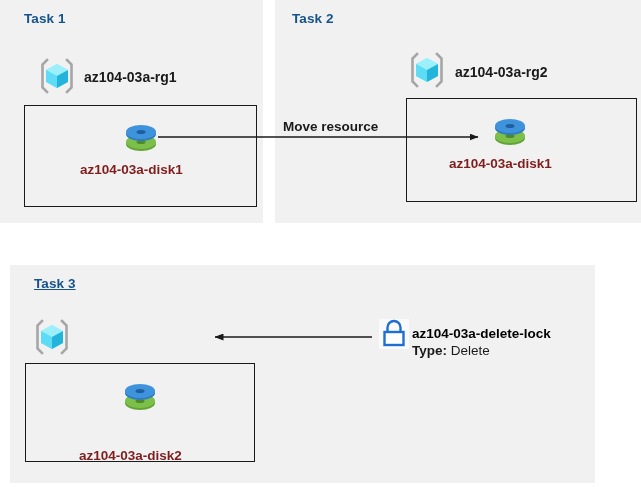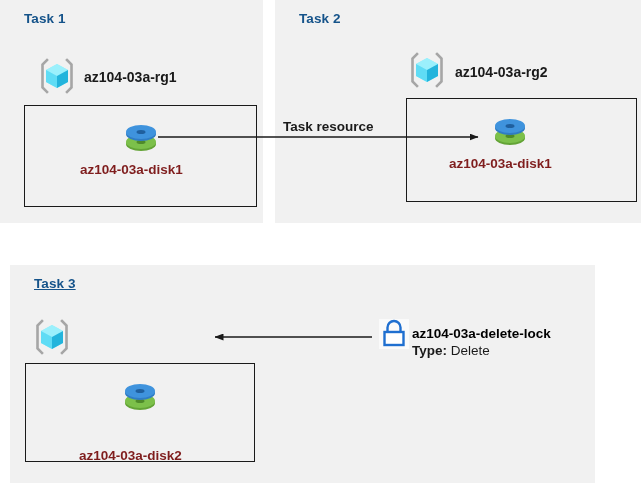--- a/index.html
+++ b/index.html
@@ -32,21 +32,21 @@
 
   .task-heading {
     position: absolute;
     font-size: 13.5px;
     font-weight: bold;
     color: #15538a;
     letter-spacing: 0.1px;
     white-space: nowrap;
   }
   #heading-task1 { left: 24px;  top: 11px; }
-  #heading-task2 { left: 299px; top: 11px; }
+  #heading-task2 { left: 292px; top: 11px; }
   #heading-task3 { left: 34px;  top: 276px; text-decoration: underline; }
 
   .inner-box {
     position: absolute;
     border: 1px solid #1a1a1a;
     background: transparent;
     box-sizing: border-box;
   }
   #box-task1 { left: 24px;  top: 105px; width: 233px; height: 102px; }
   #box-task2 { left: 406px; top: 98px;  width: 231px; height: 104px; }
@@ -233,21 +233,21 @@
       <path d="M8.5 13 L8.5 8.5 A6.5 6.5 0 0 1 21.5 8.5 L21.5 13" fill="none" stroke="#1f6fd0" stroke-width="2.4"></path>
       <rect x="5.5" y="13" width="19" height="13" fill="#ffffff" stroke="#1f6fd0" stroke-width="2.4"></rect>
     </svg>
   </div>
   <div class="lock-title">az104-03a-delete-lock</div>
   <div class="lock-type">
     <b>Type:</b>
     <span>Delete</span>
   </div>
 
-  <div class="move-label">Task resource</div>
+  <div class="move-label">Move resource</div>
 
   <svg class="overlay">
     <defs>
       <marker id="arrowhead-right" markerWidth="9" markerHeight="7" refX="8.5" refY="3.5" orient="auto" markerUnits="userSpaceOnUse">
         <polygon points="0 0, 9 3.5, 0 7" fill="#1a1a1a"></polygon>
       </marker>
       <marker id="arrowhead-left" markerWidth="9" markerHeight="7" refX="8.5" refY="3.5" orient="auto" markerUnits="userSpaceOnUse">
         <polygon points="0 0, 9 3.5, 0 7" fill="#1a1a1a"></polygon>
       </marker>
     </defs>

